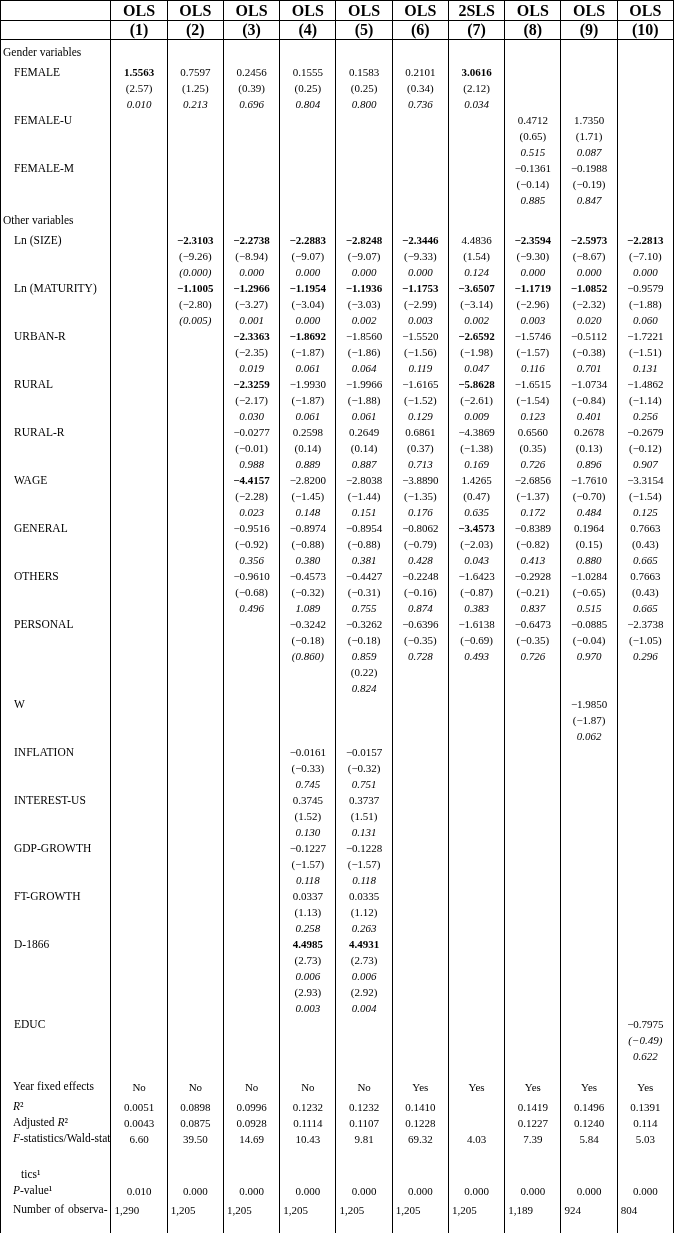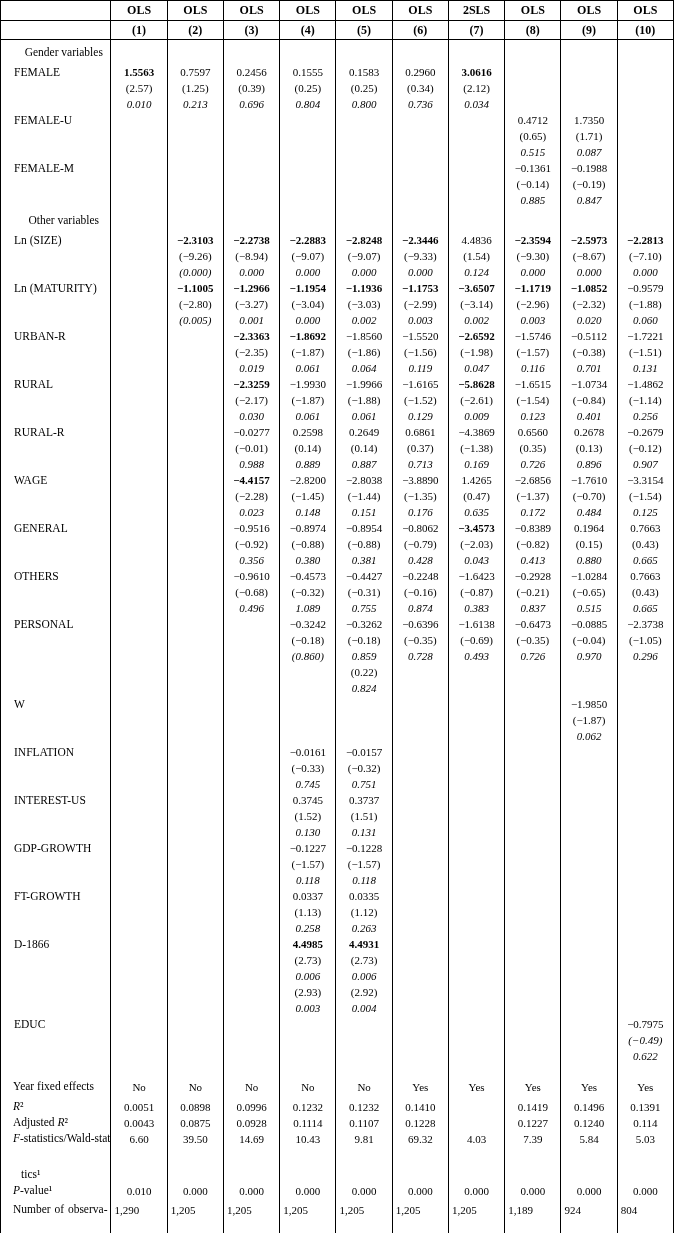--- a/index.html
+++ b/index.html
@@ -2,27 +2,27 @@
 <html><head>
 <meta charset="utf-8">
 <style>
   html,body{margin:0;padding:0;background:#fff;}
   body{width:674px;font-family:"Liberation Serif",serif;color:#000;}
   table{border-collapse:collapse;table-layout:fixed;width:674px;border:1px solid #000;}
   col.c-label{width:110px;}
   col.c-data{width:56px;}
   th,td{border-right:1px solid #000;padding:0;margin:0;overflow:hidden;white-space:nowrap;}
   thead tr{border-bottom:1px solid #000;}
-  thead th{font-weight:bold;font-size:12px;text-align:center;}
+  thead th{font-weight:bold;font-size:16px;text-align:center;}
   thead tr.hrow1 th{height:19px;}
   thead tr.hrow2 th{height:18px;}
   tbody td,tfoot td{font-size:11px;height:16px;text-align:center;line-height:15px;vertical-align:middle;}
   td.lbl{text-align:left;padding-left:13px;font-size:11.5px;}
   tr.section td{height:24px;}
-  tr.section td.lbl{padding-left:16px;text-align:center;}
+  tr.section td.lbl{padding-left:2px;}
   tr.pv td{font-style:italic;}
   .b{font-weight:bold;margin-top:31px;}
   .i{font-style:italic;}
   tr.gap td{height:12px;}
   tfoot td{vertical-align:top;}
   tfoot td.lbl{padding-left:12px;}
   tfoot .line{line-height:13px;}
   tfoot .line2{padding-left:8px;margin-top:23px;}
   .just{text-align:justify;text-align-last:justify;padding-right:3px;}
   tr.f-yfe td{height:20px;padding-top:4px;}
@@ -91,21 +91,21 @@
         <td></td>
         <td></td>
       </tr>
       <tr class="cf">
         <td class="lbl"><span>FEMALE</span></td>
         <td><span class="b">1.5563</span></td>
         <td><span>0.7597</span></td>
         <td><span>0.2456</span></td>
         <td><span>0.1555</span></td>
         <td><span>0.1583</span></td>
-        <td><span>0.2960</span></td>
+        <td><span>0.2101</span></td>
         <td><span class="b">3.0616</span></td>
         <td></td>
         <td></td>
         <td></td>
       </tr>
       <tr class="ts">
         <td class="lbl"></td>
         <td><span>(2.57)</span></td>
         <td><span>(1.25)</span></td>
         <td><span>(0.39)</span></td>

